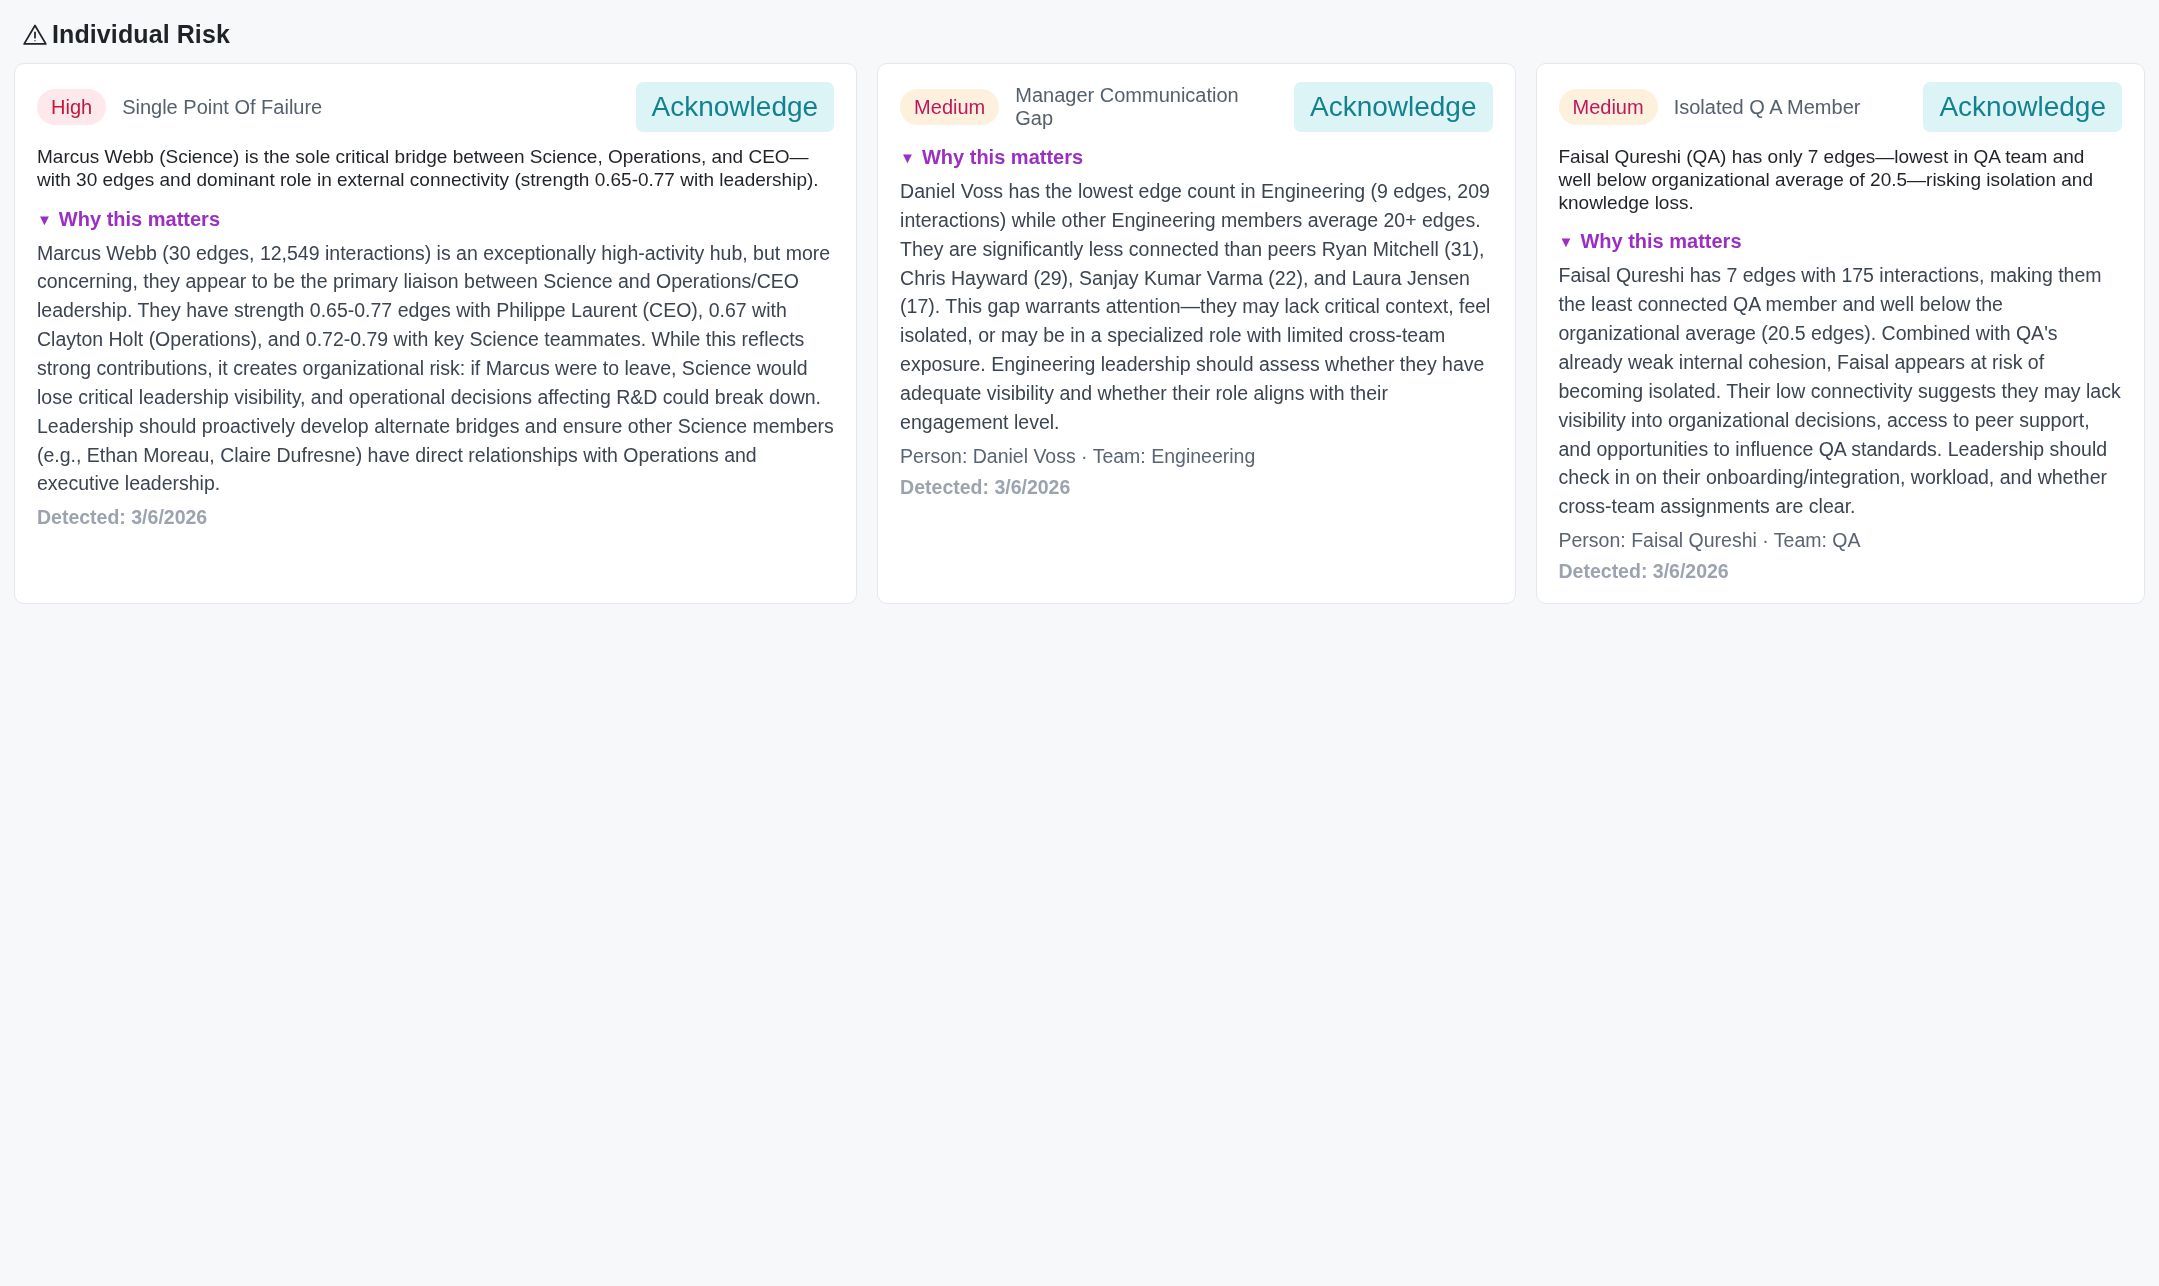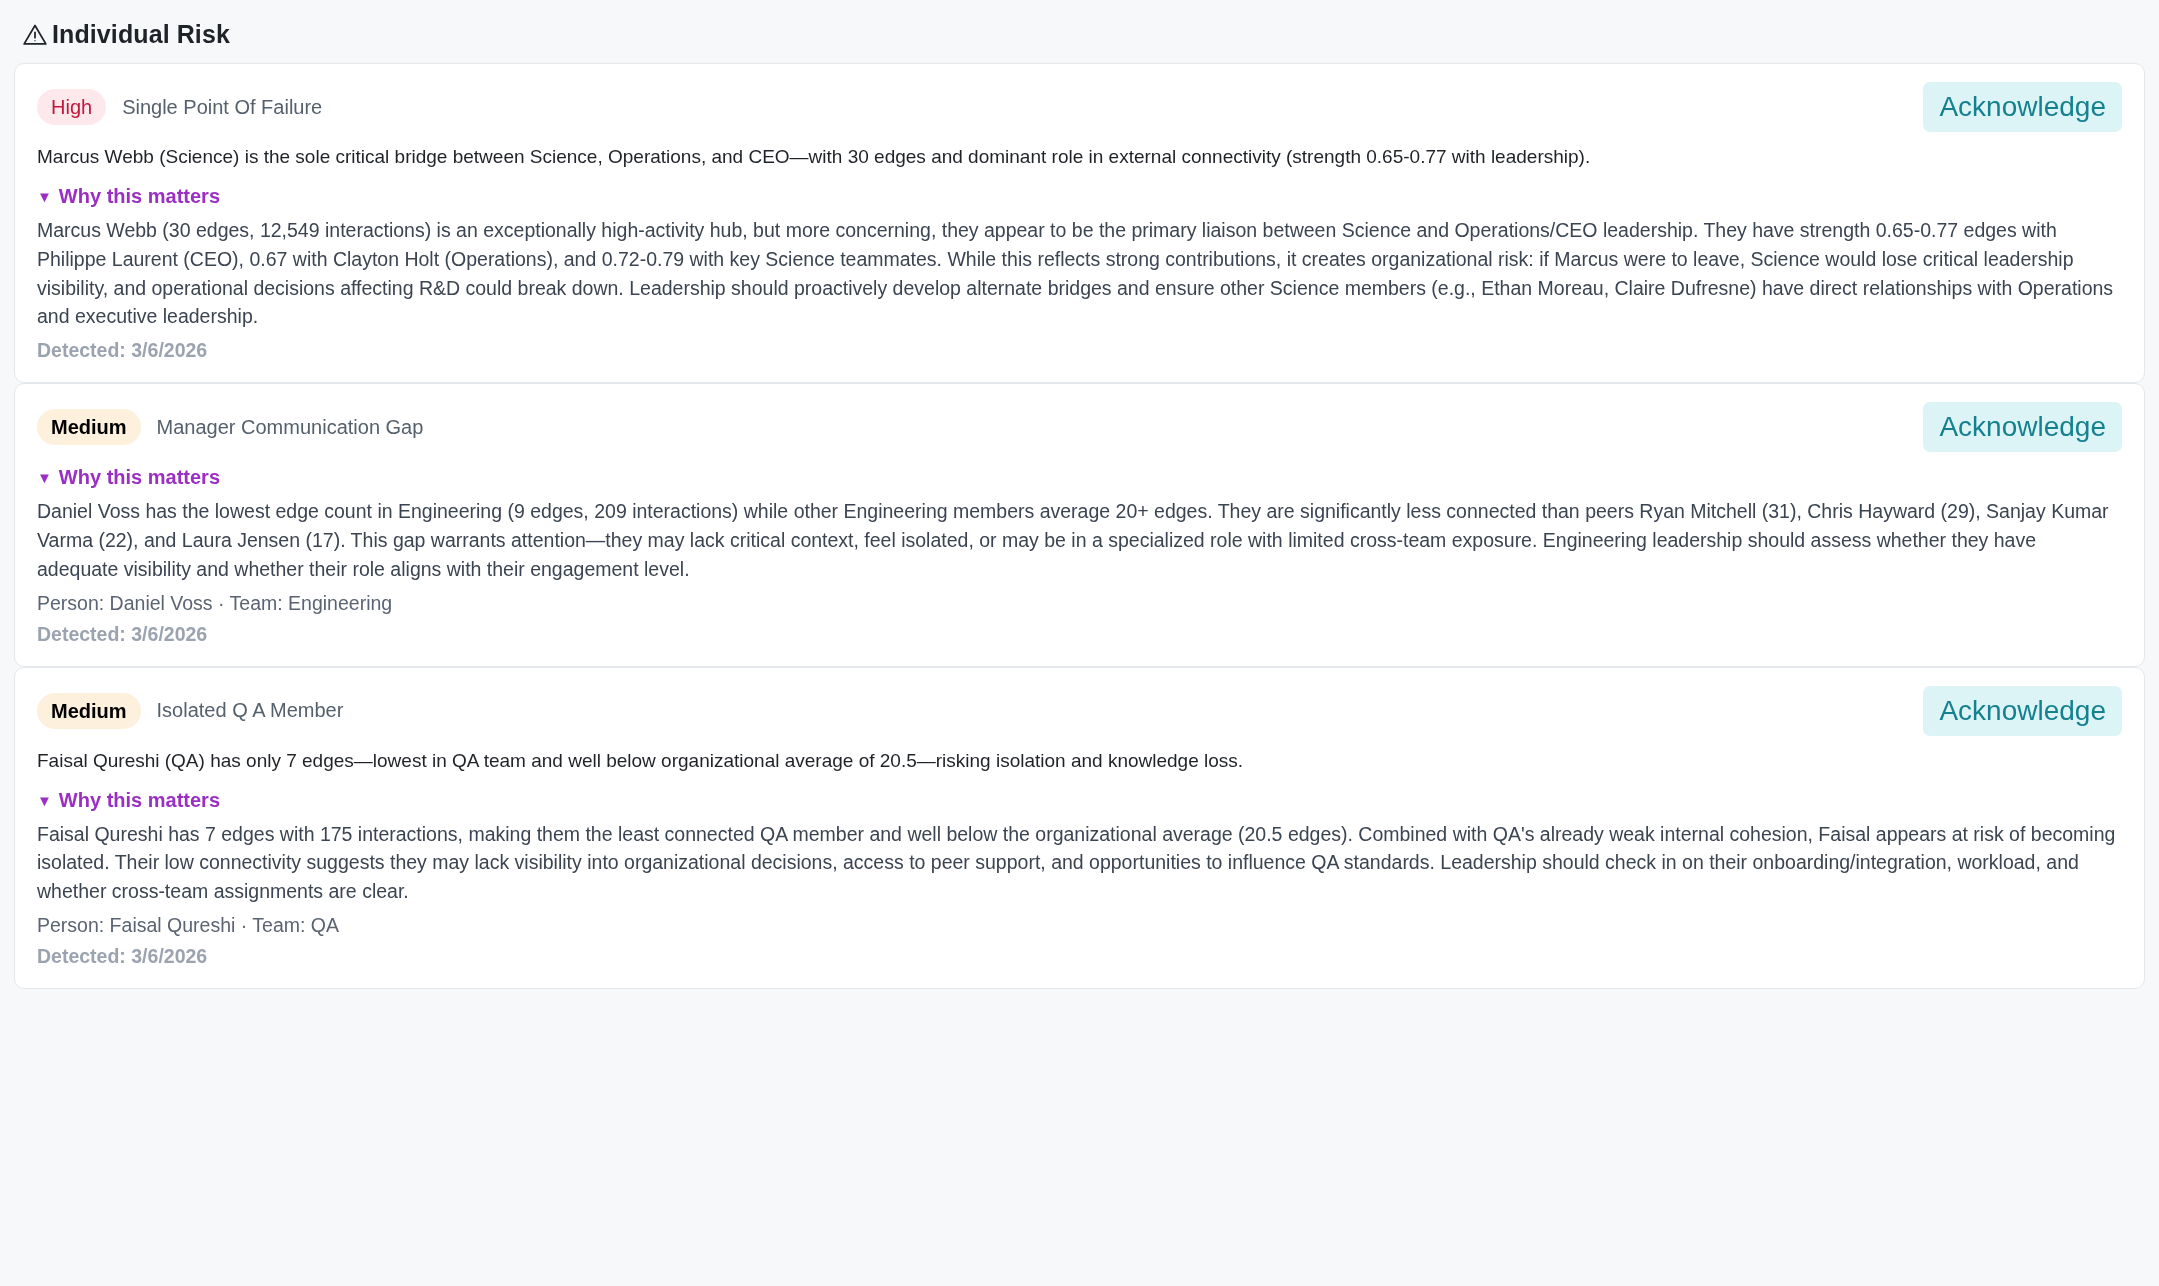--- a/index.html
+++ b/index.html
@@ -31,21 +31,22 @@
     flex: none;
   }
   .section-title {
     font-size: 25px;
     font-weight: bold;
     letter-spacing: 0.1px;
     color: #1f2328;
   }
   .cards {
     display: flex;
-    flex-direction: column;
+    flex-direction: row;
+    gap: 20px;
   }
   .card {
     background: #ffffff;
     border: 1px solid #e4e7ec;
     border-radius: 10px;
     padding: 18px 22px 20px 22px;
   }
   .card-top {
     display: flex;
     align-items: center;
@@ -58,22 +59,21 @@
     padding: 8px 14px;
     border-radius: 999px;
     font-weight: normal;
   }
   .sev-high {
     background: #fde8ec;
     color: #c2183c;
   }
   .sev-medium {
     background: #fdf0dd;
-    color: #000000;
-    font-weight: bold;
+    color: #be185d;
   }
   .card-kind {
     font-size: 20px;
     color: #55606d;
   }
   .ack-btn {
     margin-left: auto;
     background: #ddf4f7;
     color: #15818f;
     border: none;

